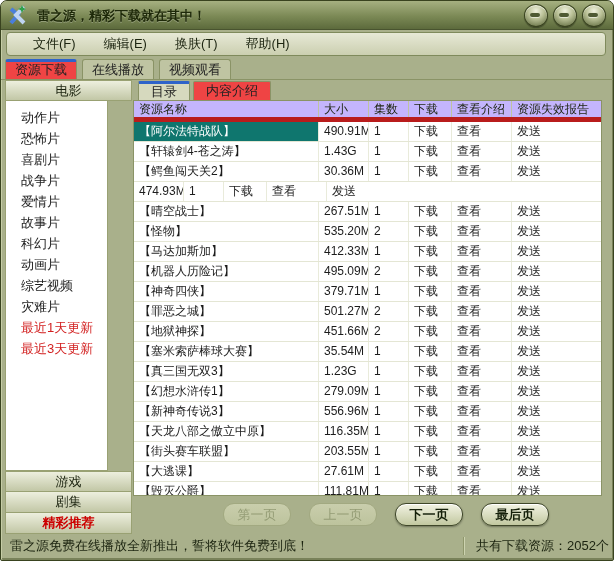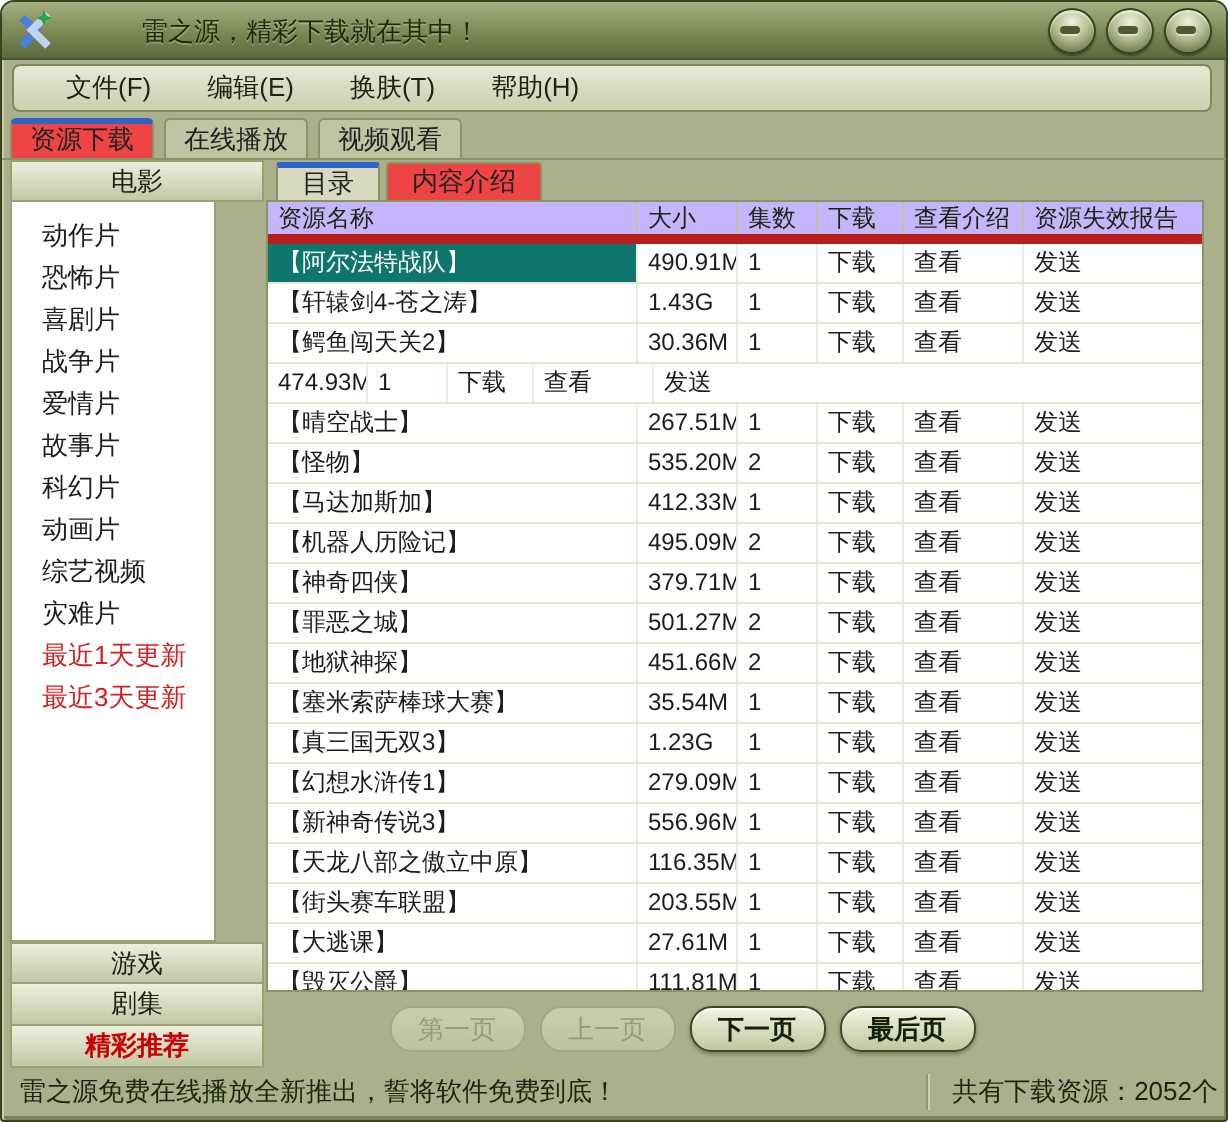--- a/index.html
+++ b/index.html
@@ -4,22 +4,22 @@
 <style>
   html,body{margin:0;padding:0;background:#fff;font-family:"Liberation Sans","DejaVu Sans",sans-serif;}
   #window{position:relative;width:612px;height:559px;background:#A9B08B;border:1px solid #39431F;
           border-radius:7px 7px 2px 2px;overflow:hidden;
           box-shadow:inset 1px 0 0 #C6CDA6,inset -1px 0 0 #79825A,inset 0 -2px 0 #79825A;}
   
   .titlebar{position:absolute;left:0;top:0;right:0;height:28px;
             background:linear-gradient(#A6B081 0%,#7B8955 55%,#5C6A3C 100%);
             border-bottom:1px solid #49542F;}
   .logo{position:absolute;left:7px;top:3px;width:22px;height:22px;}
-  .title-text{position:absolute;left:36px;top:6px;font-size:13px;font-weight:normal;color:#1E2909;
-              text-shadow:0 1px 0 rgba(255,255,255,.25);white-space:nowrap;margin-left:34px;}
+  .title-text{position:absolute;left:36px;top:6px;font-size:13px;font-weight:bold;color:#1E2909;
+              text-shadow:0 1px 0 rgba(255,255,255,.25);white-space:nowrap;}
   .tb-buttons{position:absolute;right:7px;top:3px;display:flex;gap:5px;}
   .tb-btn{width:22px;height:21px;border-radius:50%;position:relative;cursor:pointer;
           background:radial-gradient(circle at 50% 28%,#EFF1DE 0%,#BBC298 42%,#7C865A 78%,#636E3E 100%);
           border:1px solid #39431F;box-shadow:inset 0 1px 1px rgba(255,255,255,.7),0 1px 1px rgba(0,0,0,.35);}
   .tb-btn::after{content:"";position:absolute;left:5px;top:8px;width:10px;height:4px;border-radius:2px;
           background:#4F5A33;box-shadow:0 1px 0 rgba(255,255,255,.5);}
   
   .menubar{position:absolute;left:5px;top:31px;width:600px;height:24px;box-sizing:border-box;
            background:linear-gradient(#E7E9D6,#CBCFB0);border:1px solid #7F8A5C;border-radius:4px;
            display:flex;align-items:center;padding-left:12px;}
@@ -53,21 +53,21 @@
   .thead{display:flex;height:16px;line-height:16px;background:#c4b5fd;border-bottom:5px solid #b91c1c;
          font-size:12px;color:#1C2410;}
   .th{box-sizing:border-box;padding-left:5px;border-right:1px solid #BEC3A2;overflow:hidden;white-space:nowrap;}
   .trow{display:flex;height:19px;line-height:18px;border-bottom:1px solid #E4E6D4;font-size:12px;color:#1C1C1C;}
   .cell{box-sizing:border-box;padding-left:5px;border-right:1px solid #E9EBDB;overflow:hidden;white-space:nowrap;}
   .cell.selected{background:#0f766e;color:#fff;}
   .cell.link{cursor:pointer;}
   .col-name{width:185px;}.col-size{width:50px;}.col-eps{width:40px;}
   .col-dl{width:43px;}.col-view{width:60px;}.col-send{width:79px;border-right:none;}
   
-  .pagination{position:absolute;left:132px;top:502px;width:416px;display:flex;justify-content:center;gap:7px;}
+  .pagination{position:absolute;left:132px;top:502px;width:416px;display:flex;justify-content:flex-end;gap:18px;}
   .pg-btn{box-sizing:border-box;width:68px;height:23px;line-height:21px;text-align:center;border-radius:11px;
           font-size:13px;}
   .pg-btn.on{background:linear-gradient(#F2F3E3,#C2C8A0);border:1px solid #3F4729;color:#15200A;font-weight:bold;
           box-shadow:0 1px 2px rgba(0,0,0,.35),inset 0 1px 0 #fff;cursor:pointer;}
   .pg-btn.off{background:linear-gradient(#C9CEAC,#BDC39D);border:1px solid #A2A981;color:#949C75;}
   
   .statusbar{position:absolute;left:4px;top:534px;width:604px;height:22px;display:flex;font-size:13px;color:#1C2410;}
   .status-left{width:455px;line-height:22px;padding-left:5px;white-space:nowrap;overflow:hidden;}
   .status-sep{width:1px;background:#8F976C;margin:2px 0;box-shadow:1px 0 0 #CDD3B0;}
   .status-right{flex:1;line-height:22px;padding-left:12px;white-space:nowrap;}

